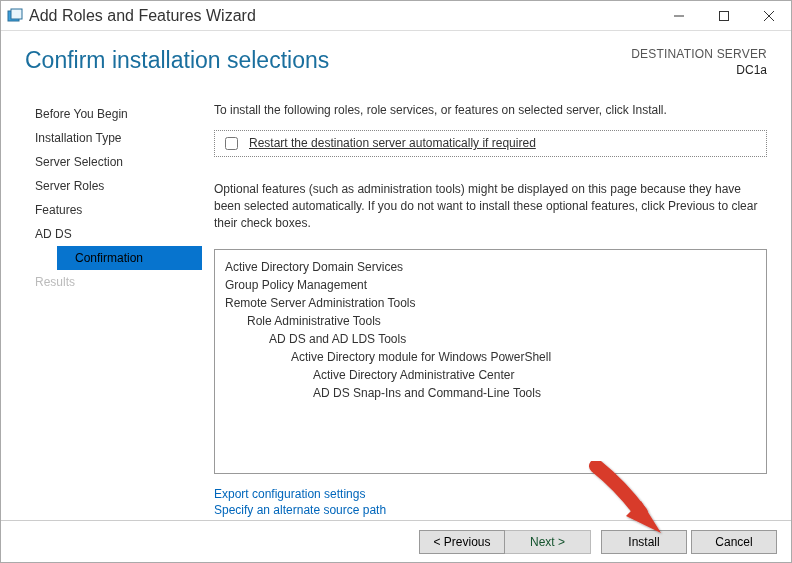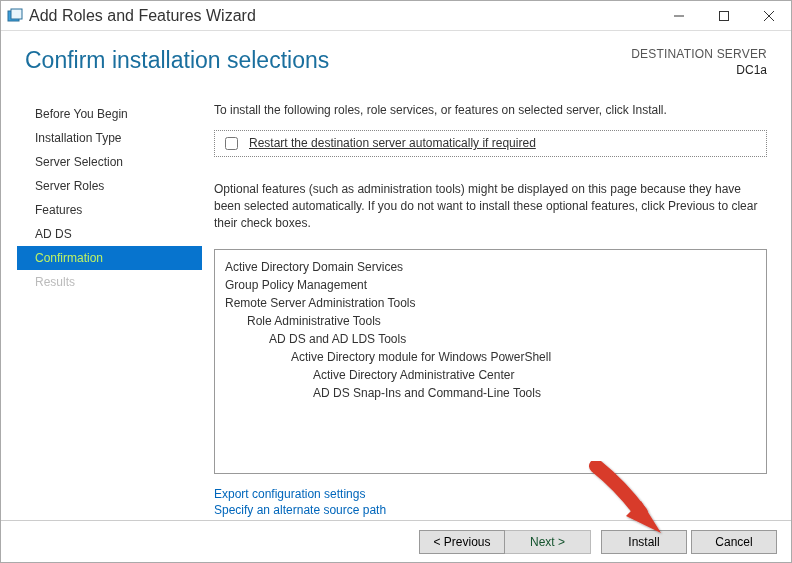--- a/index.html
+++ b/index.html
@@ -76,21 +76,22 @@
     padding-top: 4px;
   }
   .steps div {
     padding: 5px 0 5px 18px;
     color: #333;
     font-size: 12px;
     cursor: default;
   }
   .steps .sel {
     background: #0774ce;
-    color: #bef264;
+    color: #000000;
+    margin-left: 40px;
   }
   .steps .dis { color: #bbb; }
   .pane {
     flex: 1;
     padding: 4px 8px 0 12px;
     display: flex;
     flex-direction: column;
   }
   .pane-text { color: #333; line-height: 1.45; margin-bottom: 10px; }
   .opt-row {

